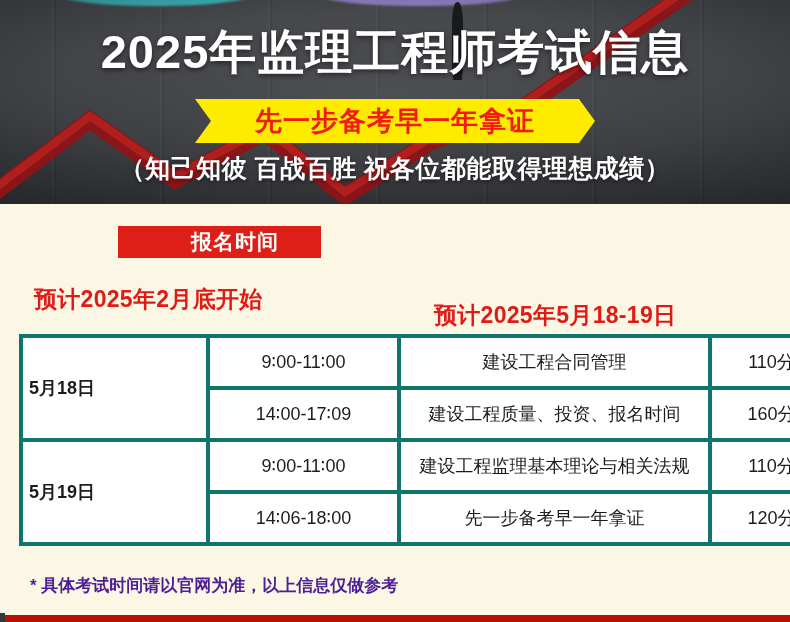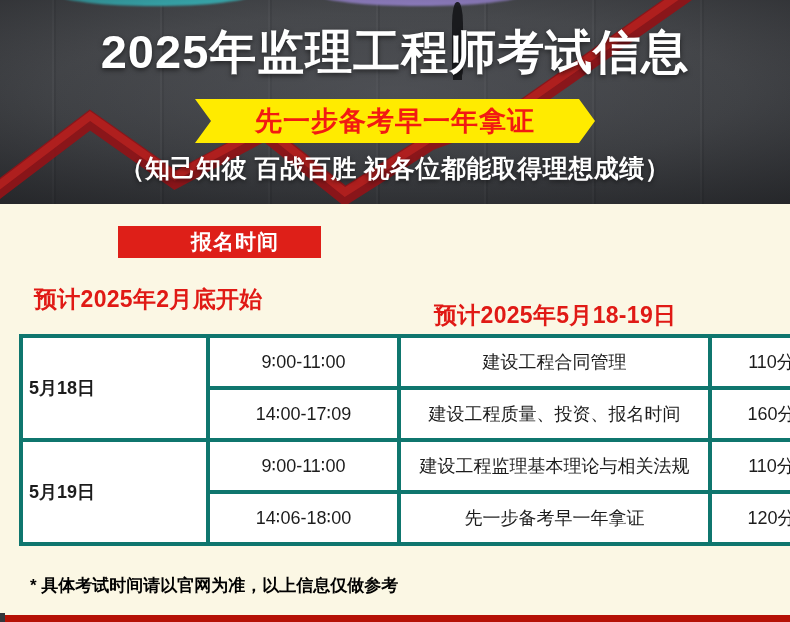--- a/index.html
+++ b/index.html
@@ -213,21 +213,21 @@
   td.c-score {
     width: 107px;
     text-align: center;
     font-size: 19px;
   }
 
   #footnote {
     position: absolute;
     left: 30px;
     top: 370px;
-    color: #000000;
+    color: #4c1d95;
     font-size: 17px;
     font-weight: bold;
     white-space: nowrap;
   }
 
   #bottom-strip {
     position: absolute;
     left: 0; top: 615px;
     width: 790px; height: 7px;
     background: #b51105;

